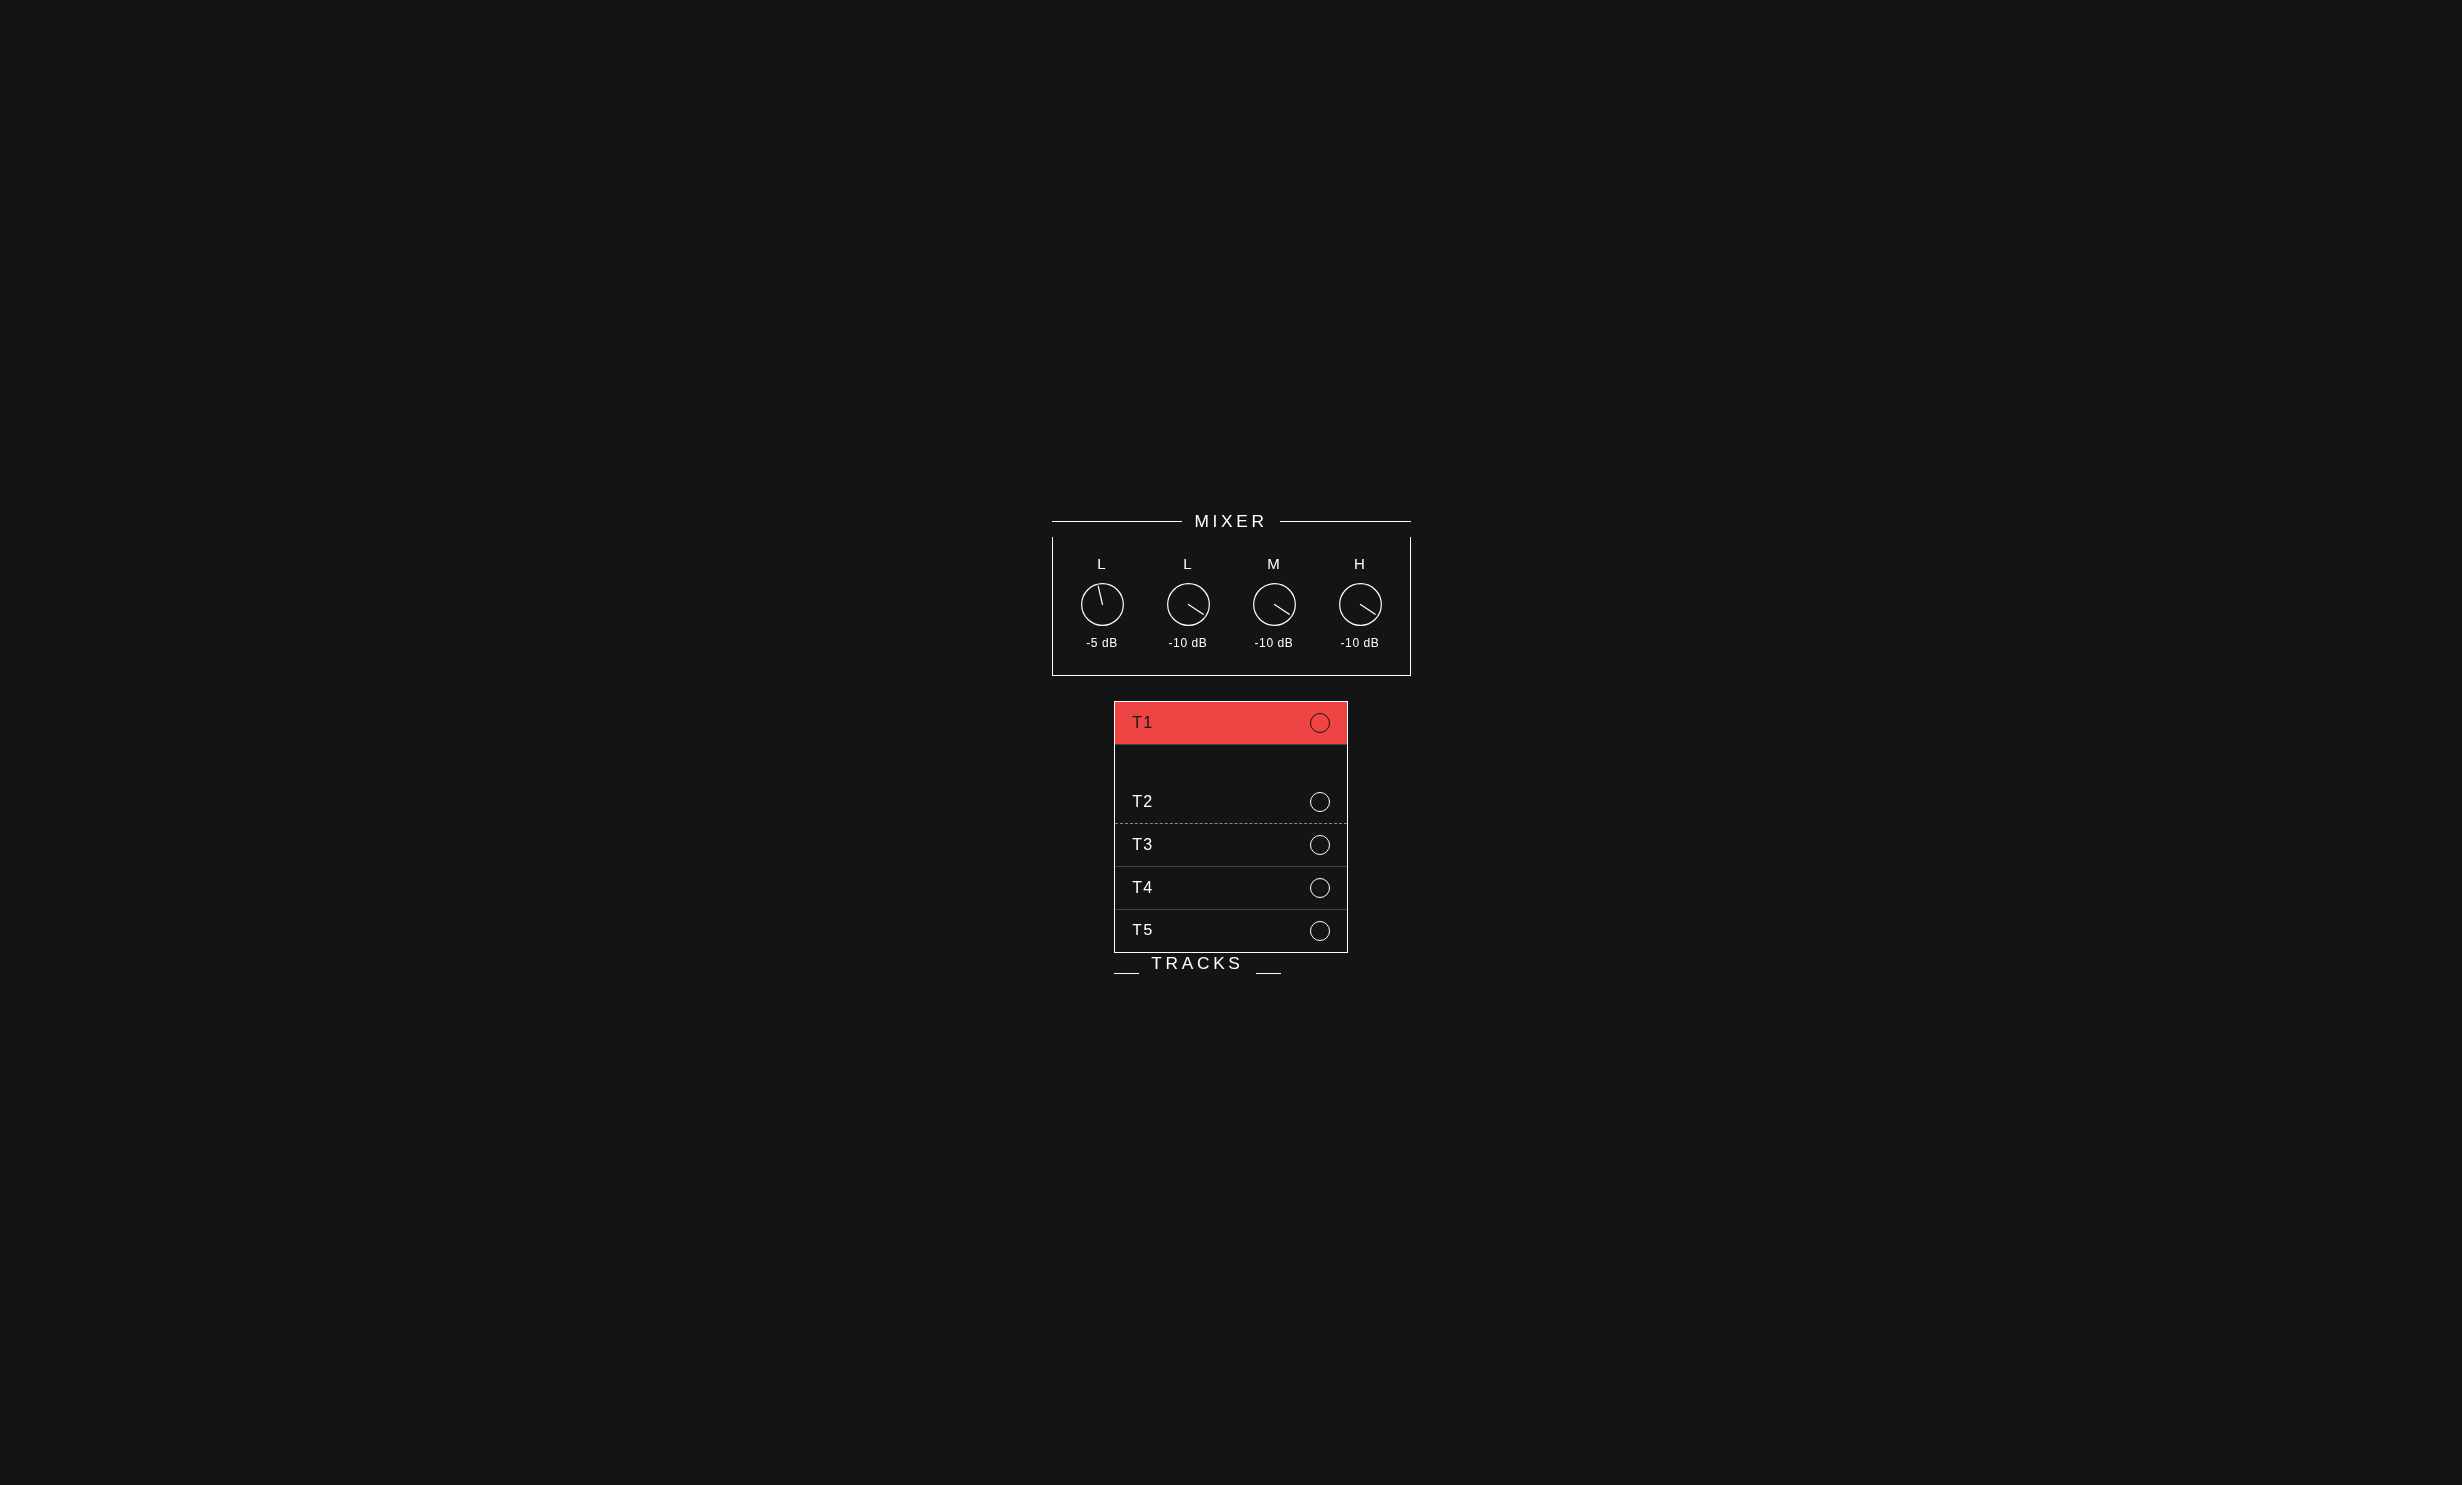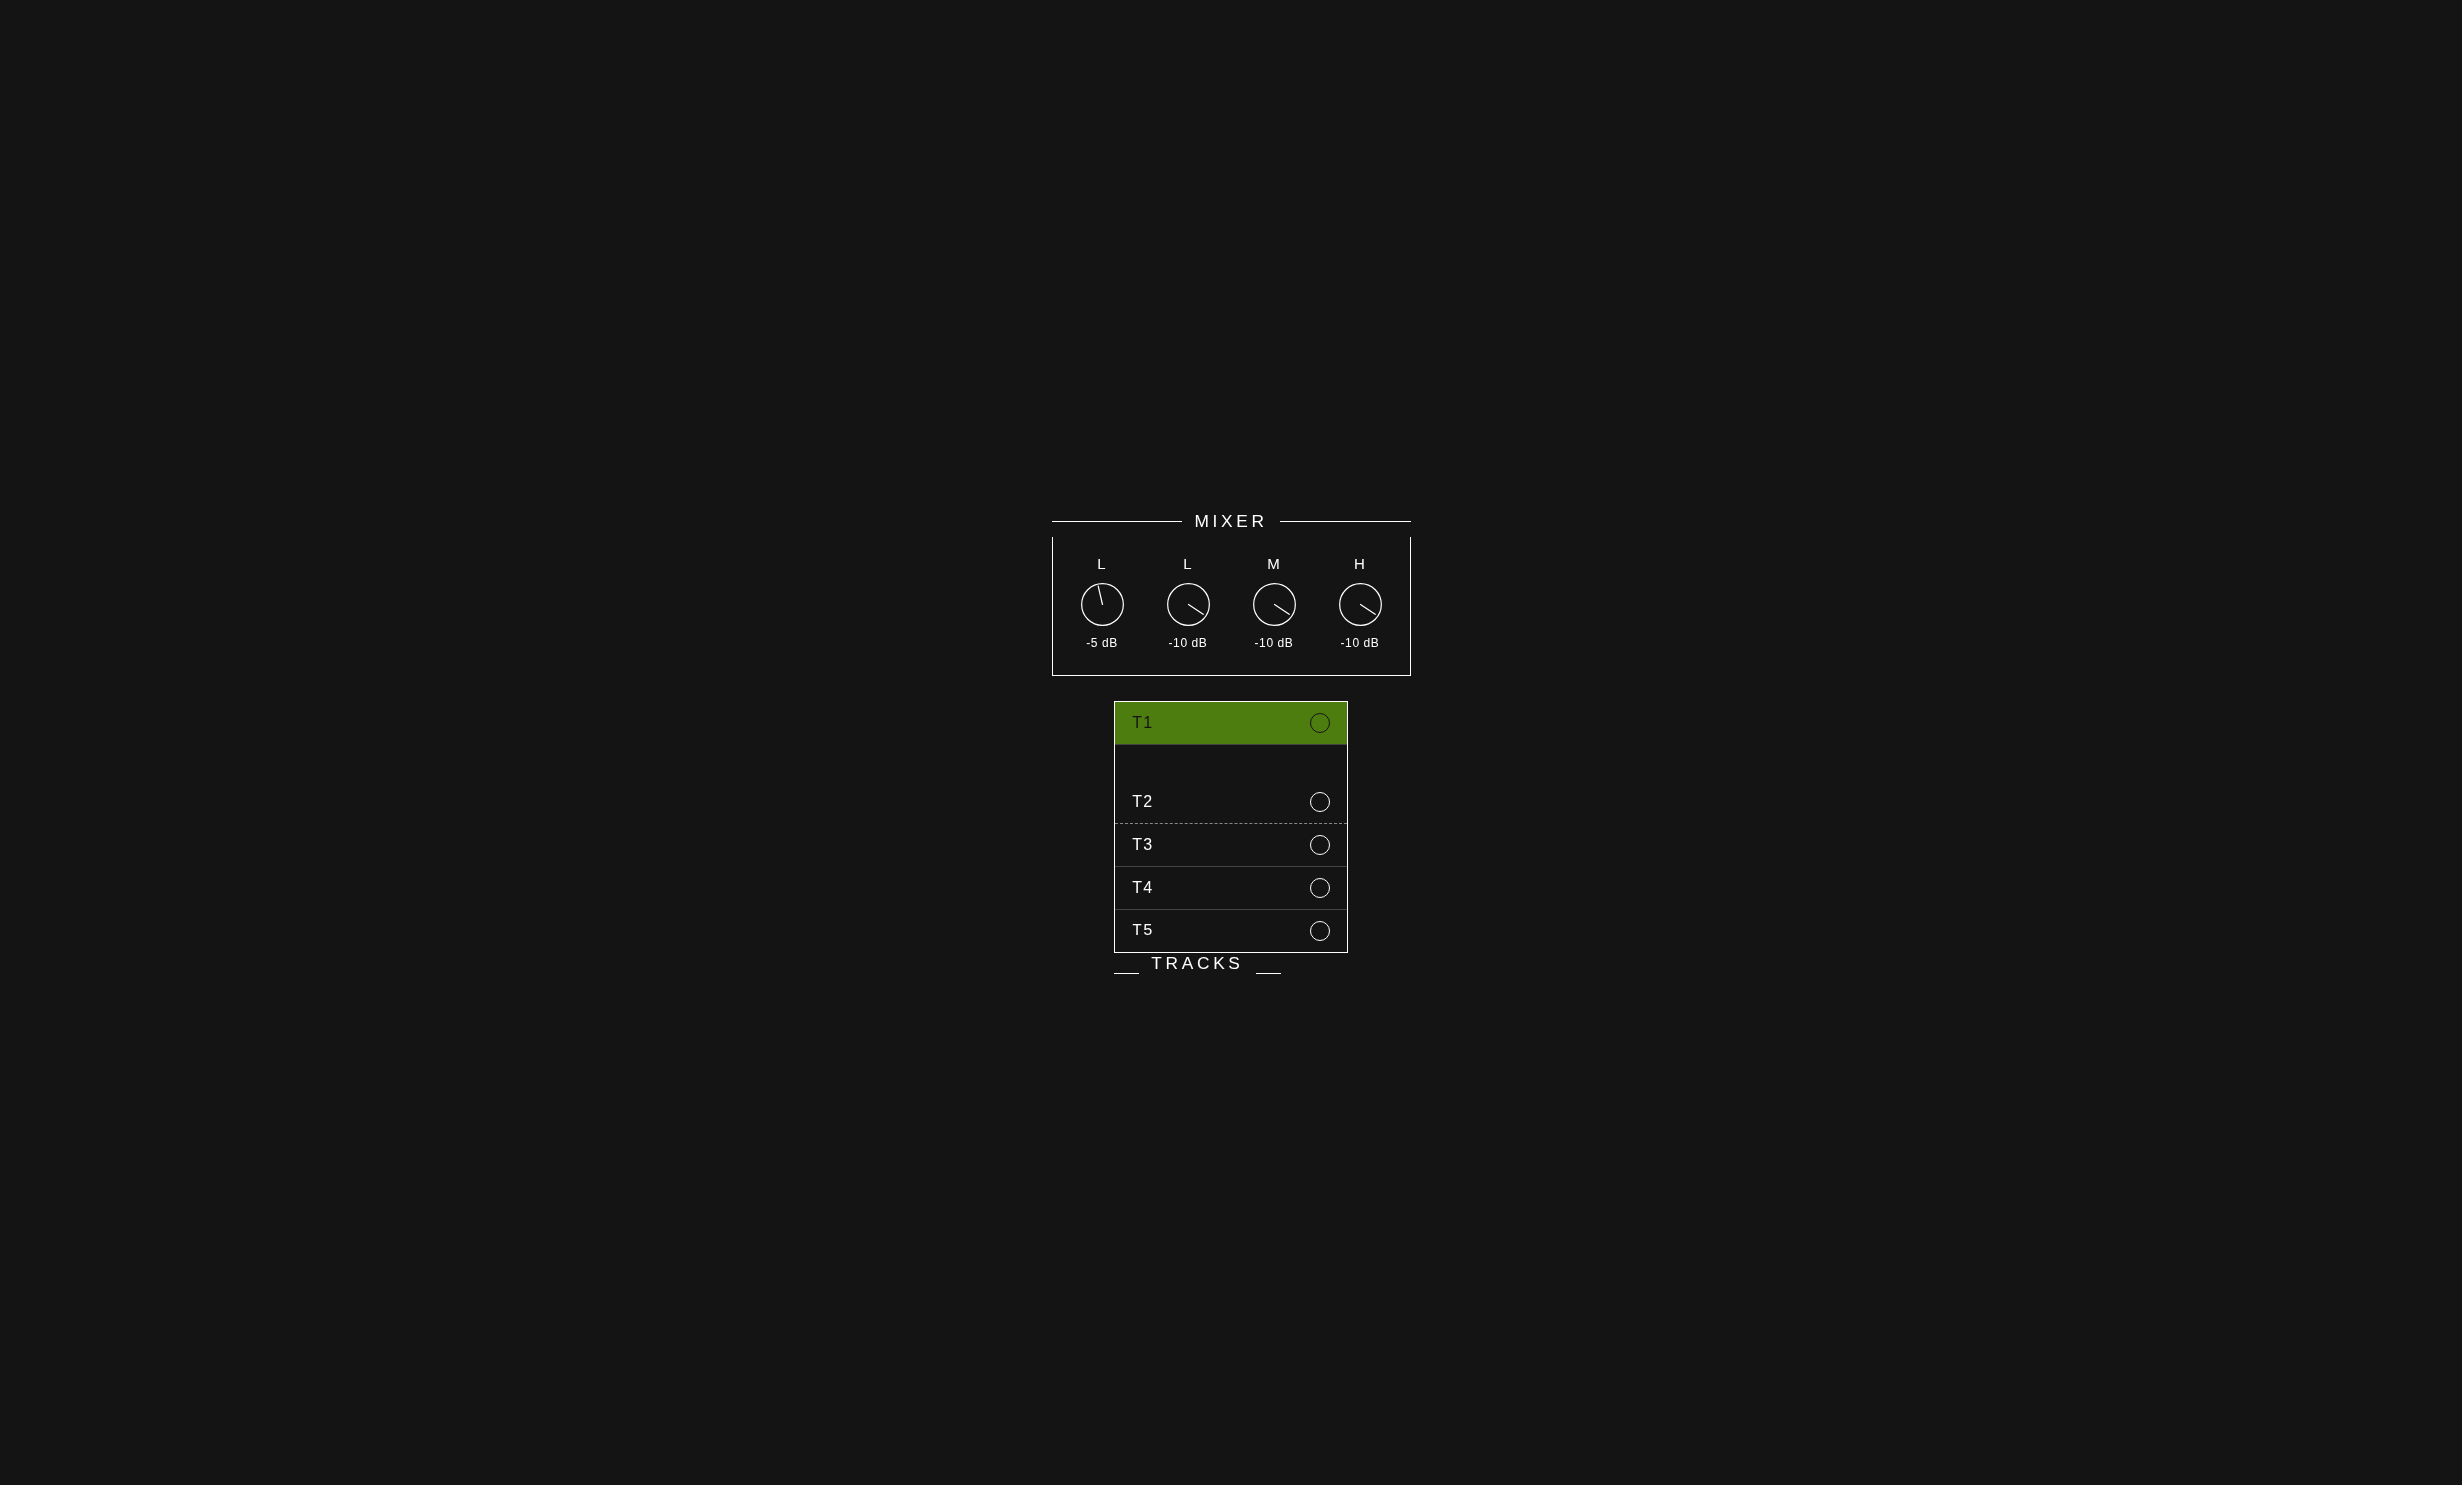--- a/index.html
+++ b/index.html
@@ -111,21 +111,21 @@
       justify-content: space-between;
       padding: 11px 17.3px;
       border-bottom: 0.6px solid #444444;
     }
 
     .track-row:last-child {
       border-bottom: none;
     }
 
     .track-row.active {
-      background-color: #4d7c0f;
+      background-color: #ef4444;
     }
 
     .track-label {
       font-size: 16px;
       font-weight: 300;
       letter-spacing: 1.2px;
     }
 
     .track-row.active .track-label {
       color: #141414;

